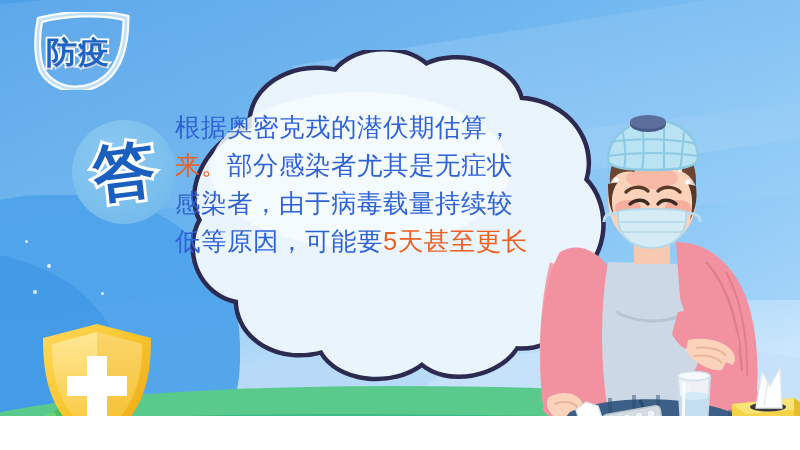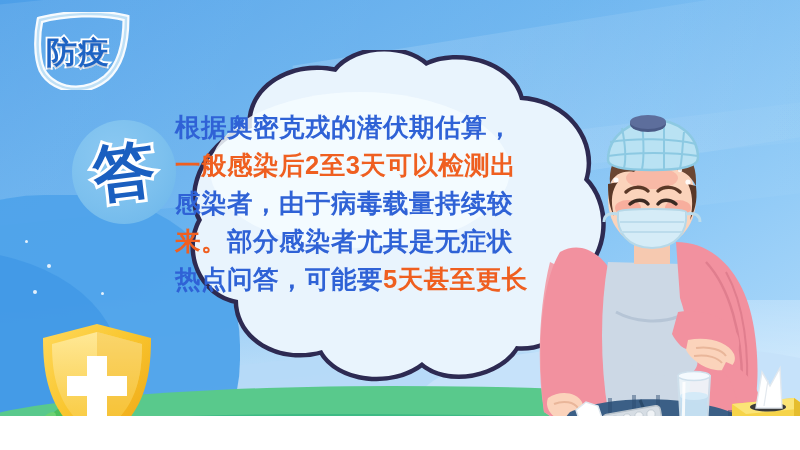--- a/index.html
+++ b/index.html
@@ -149,21 +149,21 @@
   #bubble-svg { display: block; width: 100%; height: 100%; }
 
   
   #bubble-text {
     position: absolute;
     left: 175px; top: 108px;
     width: 390px;
   }
   .tline {
     font-size: 25.5px;
-    font-weight: 700;
+    font-weight: 400;
     line-height: 38px;
     letter-spacing: 0.5px;
     white-space: nowrap;
   }
   .blue { color: #2f62d6; }
   .orange { color: #ef5f20; }
 
   
   #shield {
     position: absolute;
@@ -258,30 +258,27 @@
 
       <ellipse cx="220" cy="120" rx="150" ry="78" fill="#f4fbff" opacity="0.85"></ellipse>
     </svg>
   </div>
 
   <div id="bubble-text">
     <div class="tline">
       <span class="blue">根据奥密克戎的潜伏期估算，</span>
     </div>
     <div class="tline">
-      <span class="orange">一般感染后2至3天可以检测出</span>
+      <span class="orange">来。</span><span class="blue">部分感染者尤其是无症状</span>
     </div>
     <div class="tline">
       <span class="blue">感染者，由于病毒载量持续较</span>
     </div>
     <div class="tline">
-      <span class="orange">来。</span><span class="blue">部分感染者尤其是无症状</span>
-    </div>
-    <div class="tline">
-      <span class="blue">热点问答，可能要</span><span class="orange">5天甚至更长</span>
+      <span class="blue">低等原因，可能要</span><span class="orange">5天甚至更长</span>
     </div>
   </div>
 
   <svg id="leaves" viewBox="0 0 110 80">
     <path d="M10 78 C28 68 48 50 62 26" stroke="#3f9e4a" stroke-width="3" fill="none"></path>
     <g fill="#4cbf5c">
       <ellipse cx="24" cy="58" rx="13" ry="6.5" transform="rotate(-32 24 58)"></ellipse>
       <ellipse cx="44" cy="42" rx="13" ry="6.5" transform="rotate(-32 44 42)"></ellipse>
       <ellipse cx="60" cy="26" rx="12" ry="6" transform="rotate(-32 60 26)"></ellipse>
       <ellipse cx="36" cy="70" rx="13" ry="6.5" transform="rotate(20 36 70)"></ellipse>

